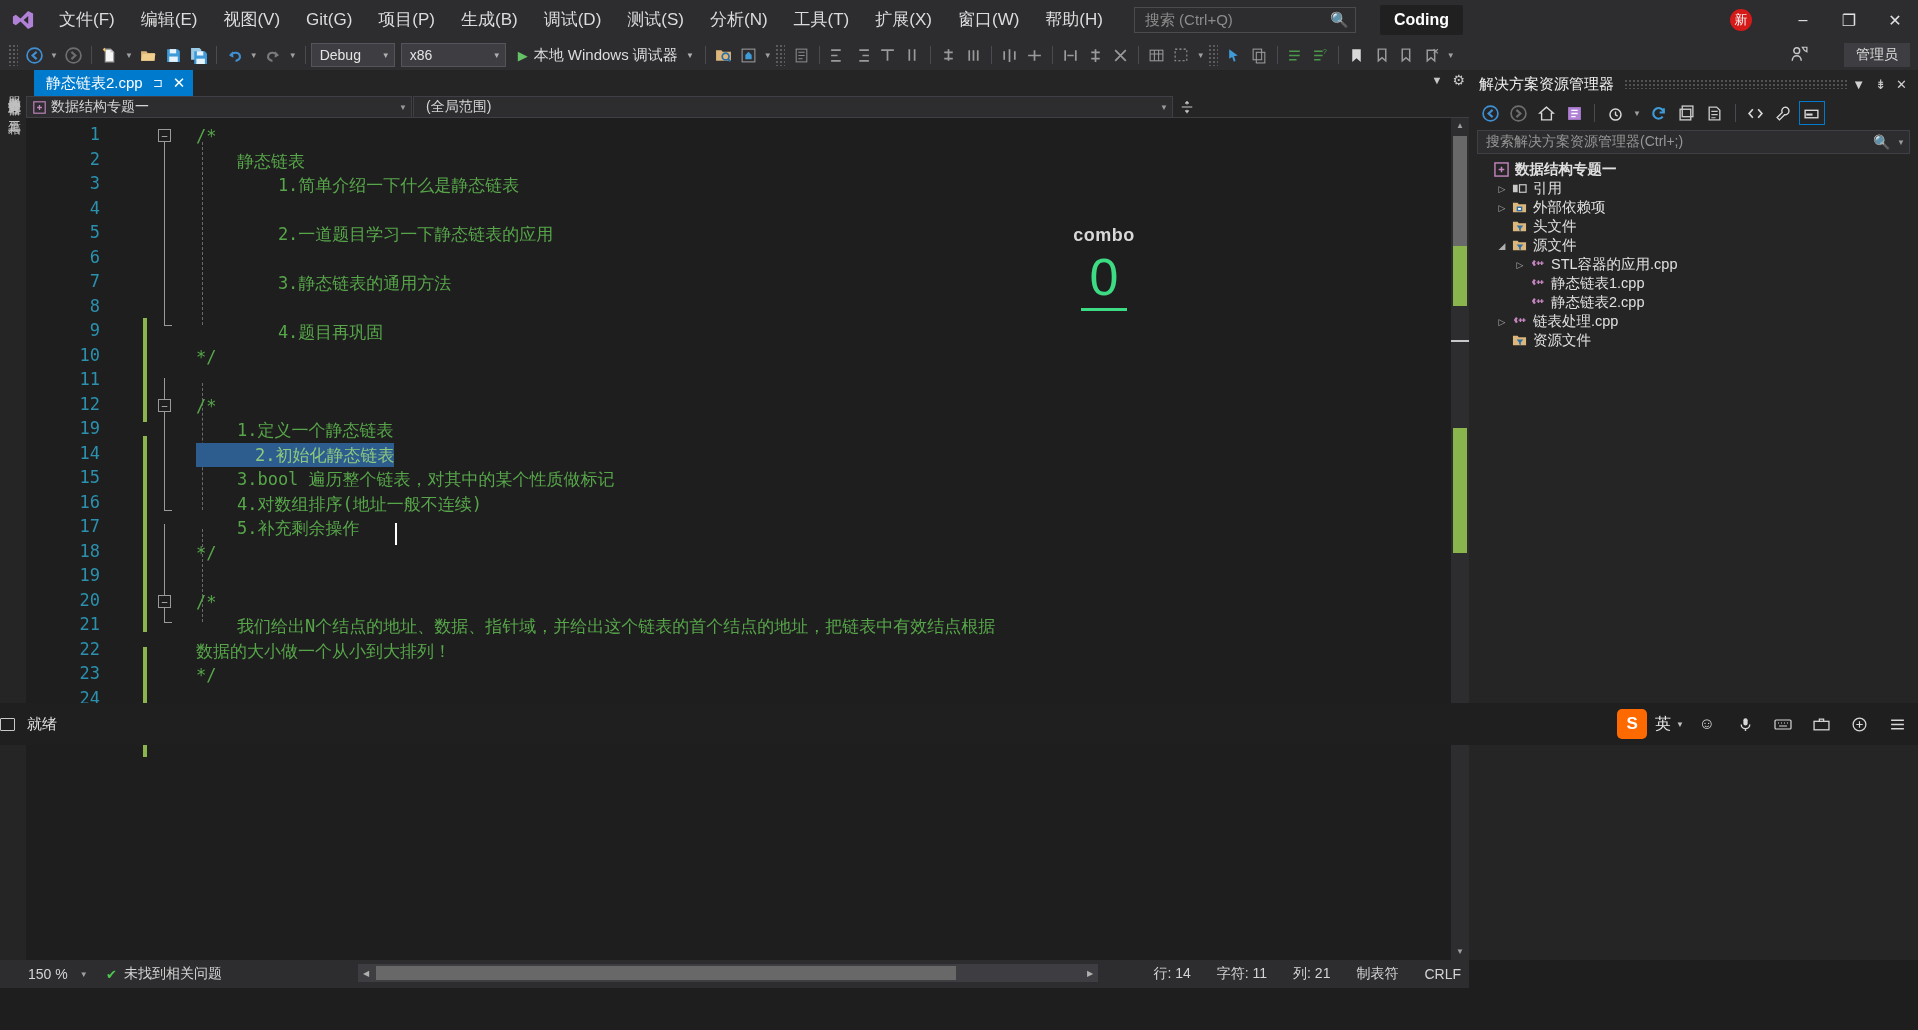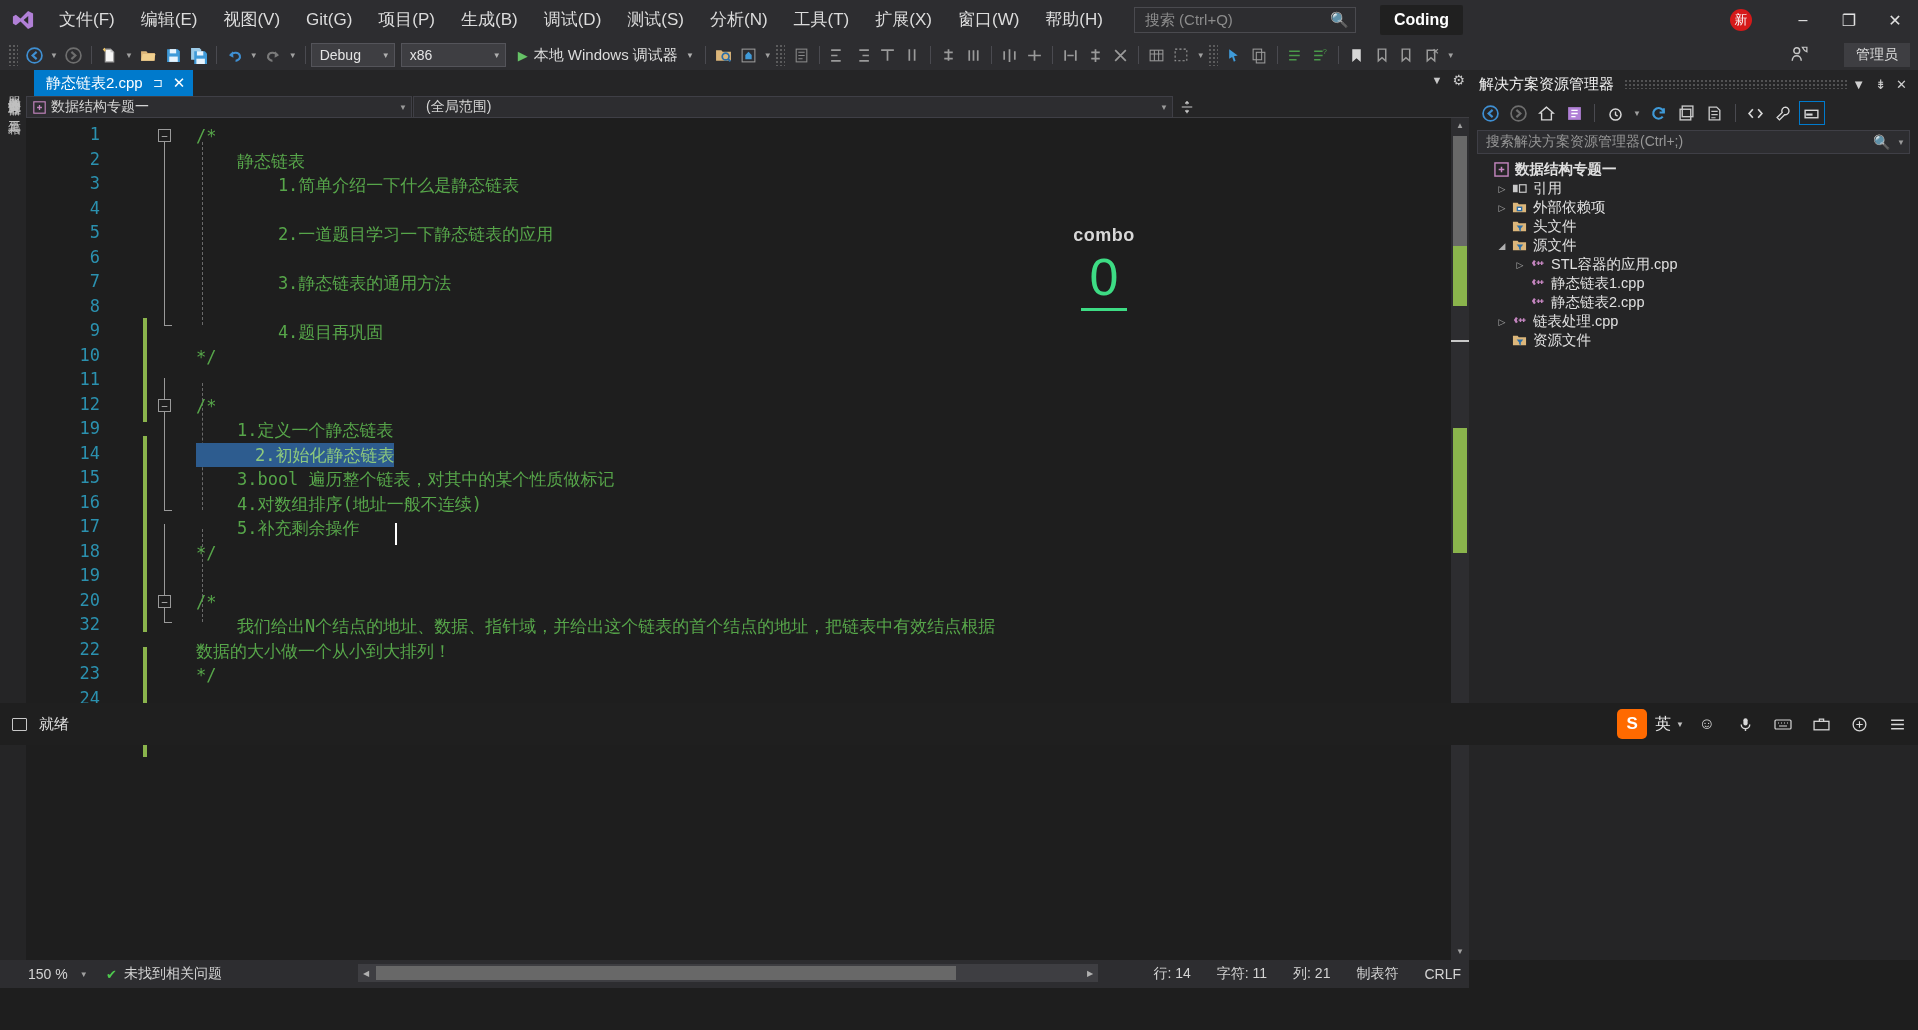--- a/index.html
+++ b/index.html
@@ -191,21 +191,21 @@
   .hscroll { position: absolute; left: 358px; top: 4px; width: 740px; height: 18px; background: #3e3e42; display: flex; align-items: center; }
   .hscroll .ar { width: 16px; text-align: center; color: #b0b0b0; font-size: 8px; }
   .hthumb { position: absolute; left: 18px; top: 2px; height: 14px; width: 580px; background: #686868; }
   .ed-right { position: absolute; right: 8px; display: flex; align-items: center; gap: 26px; font-size: 14px; color: #d4d4d4; }
 
   
   .statusbar {
     position: absolute; left: 0; bottom: 0; width: 1918px; height: 42px;
     background: #1f1f1f; display: flex; align-items: center; color: #e0e0e0; font-size: 15px;
   }
-  .sb-left { display: flex; align-items: center; gap: 12px; padding-left: 12px; }
+  .sb-left { display: flex; align-items: center; gap: 12px; }
   .sb-left .box { width: 15px; height: 13px; border: 1.6px solid #c8c8c8; border-radius: 1px; }
   .tray { position: absolute; right: 6px; display: flex; align-items: center; gap: 8px; }
   .tray .ti { width: 30px; height: 30px; display: flex; align-items: center; justify-content: center; color: #d8d8d8; font-size: 16px; }
   .sogou { width: 30px; height: 30px; border-radius: 5px; background: #ff6a00; color: #fff;
            display: flex; align-items: center; justify-content: center; font-size: 17px; font-weight: bold; }
   .ime { display: flex; align-items: center; color: #e8e8e8; font-size: 16px; }
   .ime .cc { font-size: 8px; padding-left: 5px; color: #c0c0c0; }
 </style>
 </head>
 <body>
@@ -547,21 +547,21 @@
             <div class="ln" style="top: 251px;">11</div>
             <div class="ln" style="top: 275.5px;">12</div>
             <div class="ln" style="top: 300px;">19</div>
             <div class="ln" style="top: 324.5px;">14</div>
             <div class="ln" style="top: 349px;">15</div>
             <div class="ln" style="top: 373.5px;">16</div>
             <div class="ln" style="top: 398px;">17</div>
             <div class="ln" style="top: 422.5px; margin-left: 20px;">18</div>
             <div class="ln" style="top: 447px;">19</div>
             <div class="ln" style="top: 471.5px;">20</div>
-            <div class="ln" style="top: 496px;">32</div>
+            <div class="ln" style="top: 496px;">21</div>
             <div class="ln" style="top: 520.5px;">22</div>
             <div class="ln" style="top: 545px;">23</div>
             <div class="ln" style="top: 569.5px;">24</div>
           </div>
         <div class="fold-col">
             <div class="fold-box" style="top: 11px; left: 4px;">–</div>
             <div class="fold-box" style="top: 280.5px; left: 4px;">–</div>
             <div class="fold-box" style="top: 476.5px; left: 4px;">–</div>
           </div>
         <div id="code-lines">

